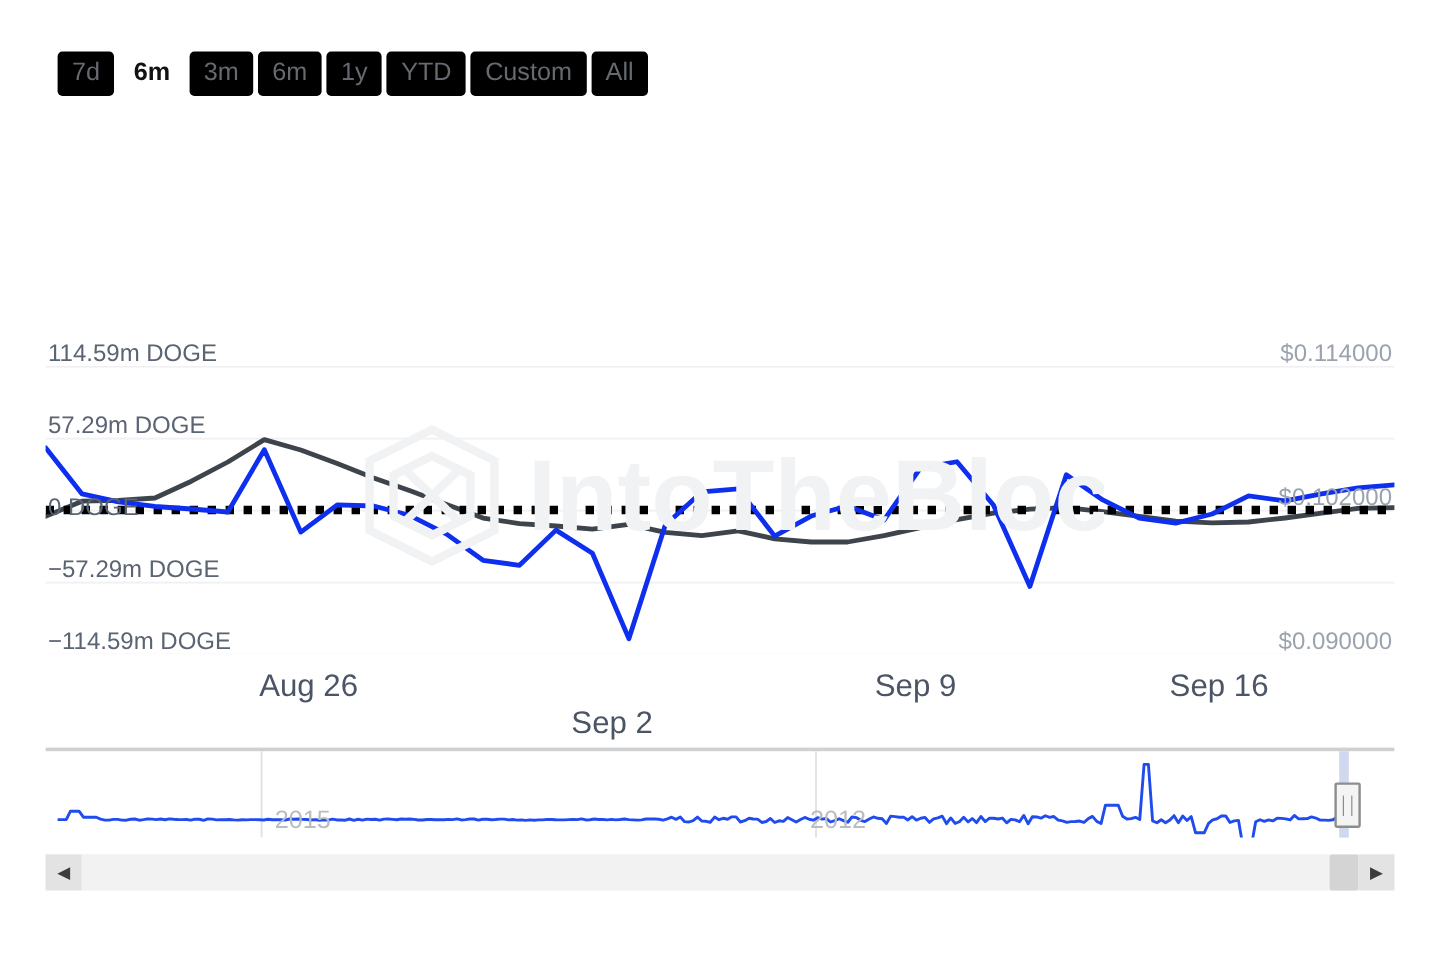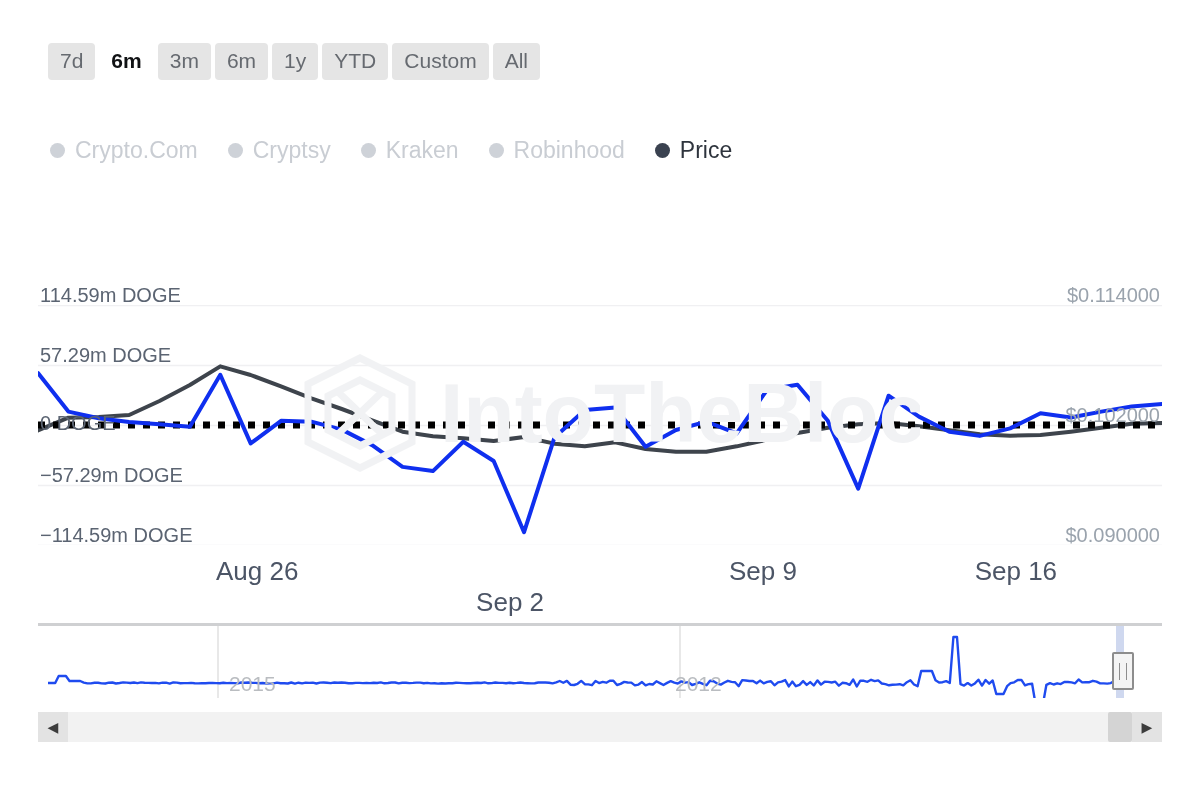--- a/index.html
+++ b/index.html
@@ -20,21 +20,21 @@
   .range-bar {
     position: absolute;
     left: 48px; top: 43px;
     display: flex;
     align-items: center;
     gap: 4px;
   }
   .range-btn {
     font-size: 21px;
     color: #666a70;
-    background: #e5e5e5;
+    background: #000000;
     border: none;
     border-radius: 4px;
     padding: 7px 12px 9px 12px;
     line-height: 1;
     cursor: pointer;
     font-family: "Liberation Sans", sans-serif;
     white-space: nowrap;
   }
   .range-btn.active {
     background: #ffffff;
@@ -196,42 +196,20 @@
     <button class="range-btn active">6m</button>
     <button class="range-btn">3m</button>
     <button class="range-btn">6m</button>
     <button class="range-btn">1y</button>
     <button class="range-btn">YTD</button>
     <button class="range-btn">Custom</button>
     <button class="range-btn">All</button>
   </div>
 
   <div class="legend">
-    <div class="legend-row">
-      <div class="legend-item">
-        <span class="legend-dot" style="background:#ced2d8"></span>
-        <span class="legend-label">Crypto.Com</span>
-      </div>
-      <div class="legend-item">
-        <span class="legend-dot" style="background:#ced2d8"></span>
-        <span class="legend-label">Cryptsy</span>
-      </div>
-      <div class="legend-item">
-        <span class="legend-dot" style="background:#ced2d8"></span>
-        <span class="legend-label">Kraken</span>
-      </div>
-      <div class="legend-item">
-        <span class="legend-dot" style="background:#ced2d8"></span>
-        <span class="legend-label">Robinhood</span>
-      </div>
-      <div class="legend-item price-item">
-        <span class="legend-dot" style="background:#3a4250"></span>
-        <span class="legend-label">Price</span>
-      </div>
-    </div>
   </div>
 
   <div class="plot">
     <svg id="plot-svg" width="1124" height="240" viewBox="0 0 1124 240">
         <line x1="0" x2="1124" y1="0.5" y2="0.5" stroke="#f0f0f2" stroke-width="1.5"></line>
         <line x1="0" x2="1124" y1="60.5" y2="60.5" stroke="#f0f0f2" stroke-width="1.5"></line>
         <line x1="0" x2="1124" y1="120.5" y2="120.5" stroke="#f0f0f2" stroke-width="1.5"></line>
         <line x1="0" x2="1124" y1="180.5" y2="180.5" stroke="#f0f0f2" stroke-width="1.5"></line>
         <line x1="0" x2="1124" y1="240.5" y2="240.5" stroke="#f0f0f2" stroke-width="1.5"></line>
         <path d="M0.00 125.33 L30.38 112.67 L60.76 112.00 L91.14 110.00 L121.51 96.00 L151.89 80.00 L182.27 61.33 L212.65 70.00 L243.03 81.33 L273.41 93.33 L303.78 104.00 L334.16 115.33 L364.54 126.67 L394.92 131.33 L425.30 133.33 L455.68 136.00 L486.05 132.00 L516.43 138.67 L546.81 141.33 L577.19 137.33 L607.57 144.00 L637.95 146.67 L668.32 146.67 L698.70 141.33 L729.08 134.67 L759.46 128.00 L789.84 122.67 L820.22 119.33 L850.59 118.00 L880.97 121.33 L911.35 125.33 L941.73 129.33 L972.11 130.67 L1002.49 130.00 L1032.86 126.67 L1063.24 122.67 L1093.62 118.67 L1124.00 118.00" fill="none" stroke="#3e444c" stroke-width="4" stroke-linejoin="round" stroke-linecap="round"></path>

